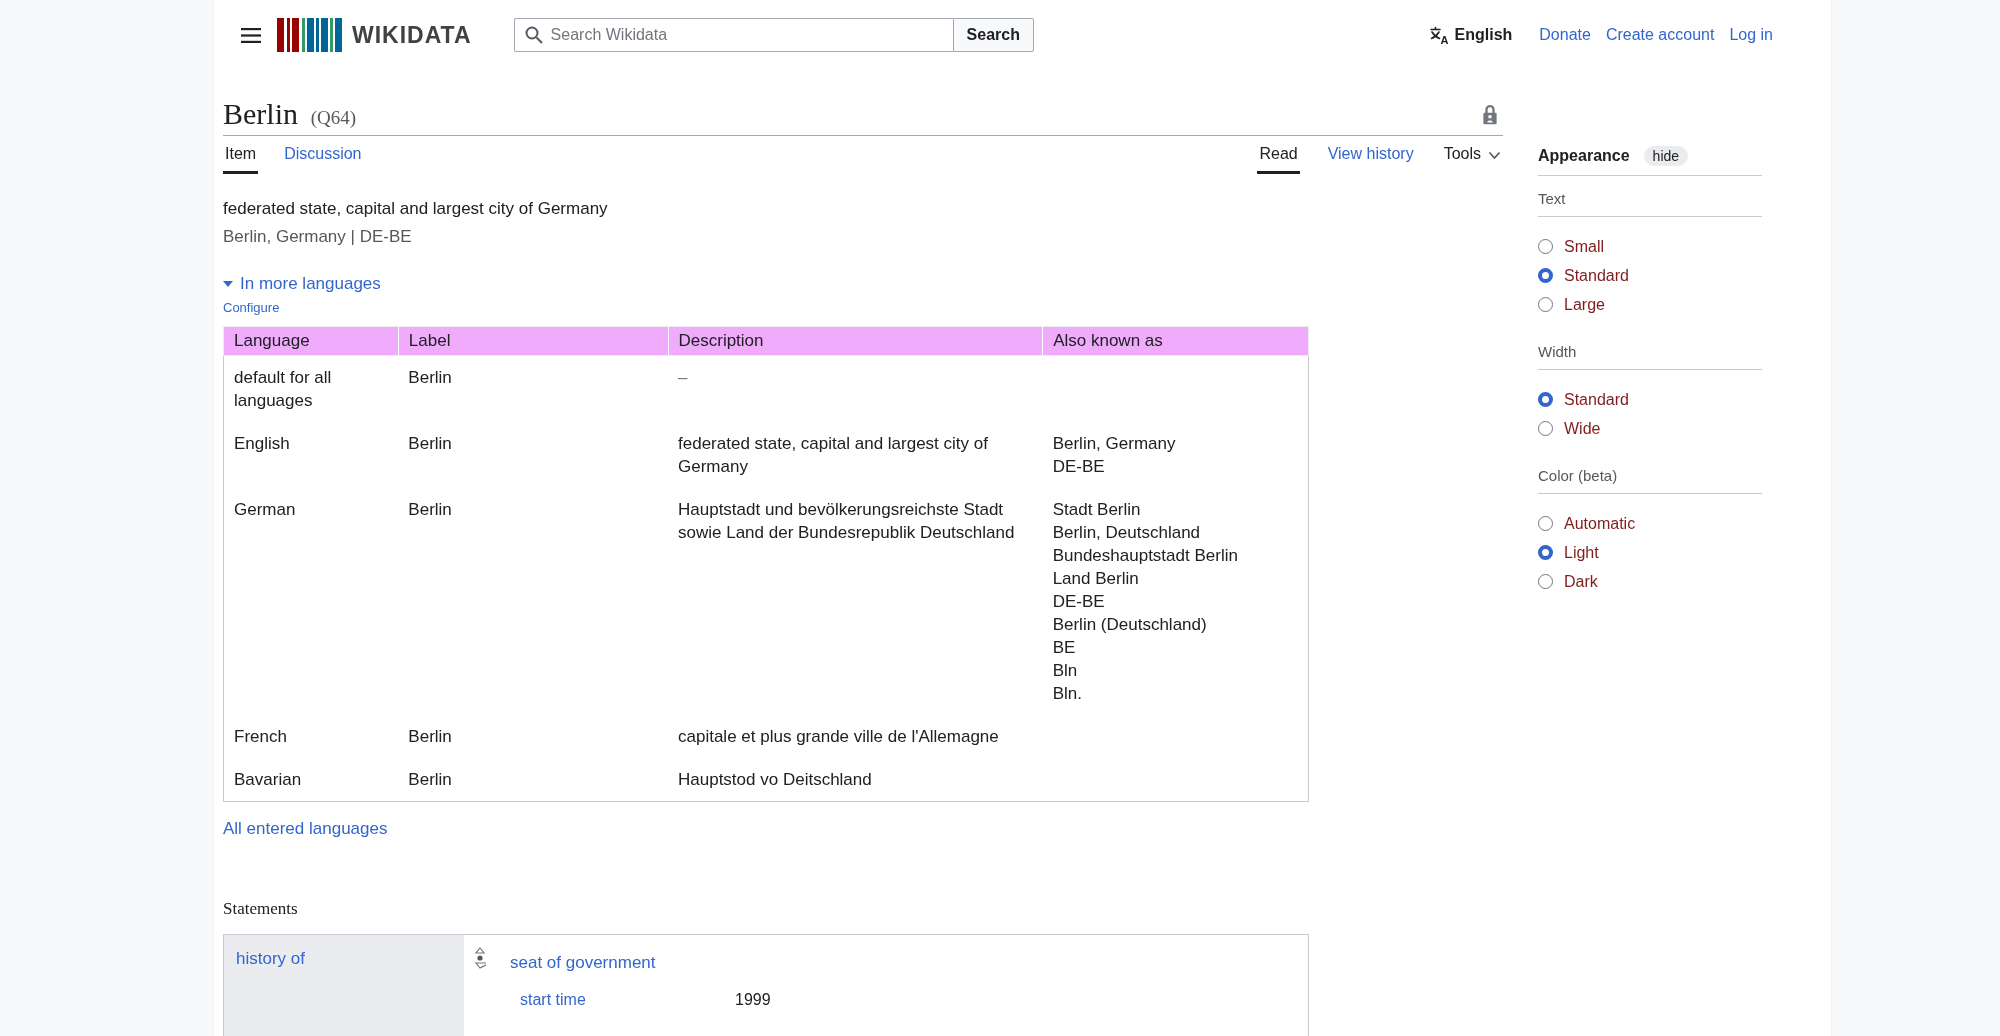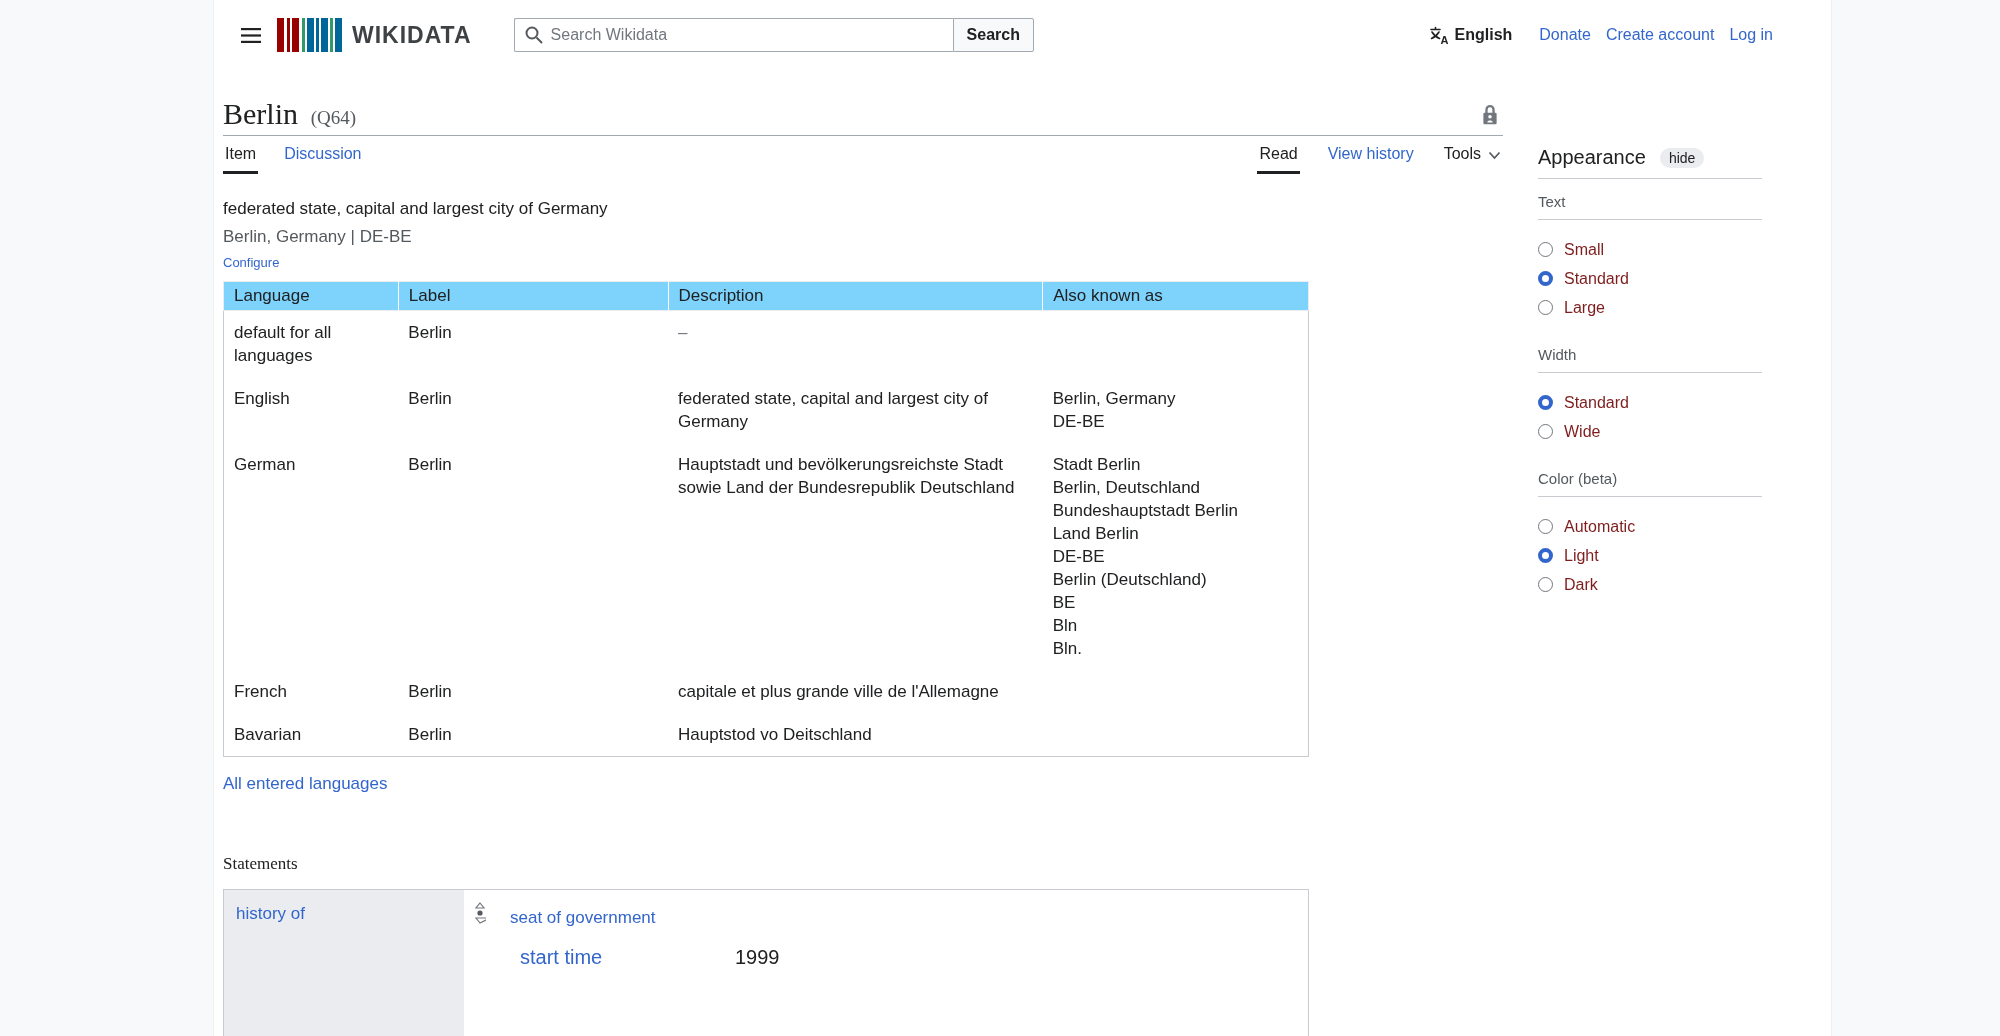--- a/index.html
+++ b/index.html
@@ -61,47 +61,47 @@
   .desc-line1 { font-size: 17px; color: #202122; line-height: 24px; }
   .desc-line2 { font-size: 17px; color: #54595d; line-height: 24px; margin-top: 4px; }
   
   .lang-toggle { margin-top: 25px; display: flex; align-items: center; font-size: 17px; cursor: pointer; }
   .tri-down { width: 0; height: 0; border-left: 5px solid transparent; border-right: 5px solid transparent;
     border-top: 6px solid #36c; margin-right: 7px; }
   .configure-link { display: inline-block; margin-top: 6px; font-size: 13px; }
   table.lang-table { margin-top: 9px; width: 1086px; border-collapse: collapse;
     border: 1px solid #c8ccd1; }
   table.lang-table th {
-    background: #7dd3fc; font-weight: 400; text-align: left; font-size: 17px;
+    background: #f0abfc; font-weight: 400; text-align: left; font-size: 17px;
     padding: 4px 10px; border: 1px solid #eaecf0; border-right: 1px solid #fff;
   }
   table.lang-table th:last-child { border-right: 1px solid #eaecf0; }
   table.lang-table td { vertical-align: top; padding: 10px 10px; font-size: 17px; line-height: 23px; }
   .col-language { width: 175px; } .col-label { width: 270px; } .col-desc { width: 375px; } .col-aka { width: 266px; }
   td.aliases { white-space: pre-line; }
   td .muted { color: #72777d; }
   .all-langs { display: inline-block; margin-top: 17px; font-size: 17px; }
   
   .stmt-heading { font-family: "Liberation Serif", "DejaVu Serif", serif; font-weight: 400;
     font-size: 17px; color: #202122; margin-top: 60px; }
   .stmt-group { margin-top: 15px; width: 1086px; border: 1px solid #c8ccd1; display: flex;
     min-height: 220px; }
   .stmt-prop { width: 240px; background: #eaecf0; padding: 14px 12px; flex: none; }
   .stmt-prop a { font-size: 17px; }
   .stmt-body { flex: 1; padding: 10px 14px 14px 10px; }
   .stmt-value-row { display: flex; align-items: flex-end; gap: 8px; }
   .rank-wrap { margin-top: 2px; margin-right: 16px; cursor: pointer; }
   .stmt-value-row a { font-size: 17px; line-height: 22px; }
-  .qual-row { margin-left: 46px; margin-top: 17px; display: flex; font-size: 20px; }
+  .qual-row { margin-left: 46px; margin-top: 17px; display: flex; font-size: 16px; }
   .qual-prop { width: 215px; flex: none; }
   .qual-value { color: #202122; }
   
   .sidebar { width: 224px; margin-left: 35px; padding-top: 76px; flex: none; font-size: 16px; }
   .appearance-header { display: flex; align-items: center; padding-bottom: 9px; border-bottom: 1px solid #c8ccd1; }
-  .appearance-title { font-size: 20px; font-weight: 400; color: #202122; }
+  .appearance-title { font-size: 16px; font-weight: 700; color: #202122; }
   .hide-btn { margin-left: 14px; background: #eaecf0; border: none; border-radius: 10px;
     font-size: 14px; color: #202122; padding: 2px 9px; font-family: inherit; cursor: pointer; }
   .side-section { margin-top: 14px; }
   .side-section + .side-section { margin-top: 24px; }
   .side-label { color: #54595d; font-size: 15px; padding-bottom: 9px; border-bottom: 1px solid #c8ccd1; }
   .options { margin-top: 15px; }
   .radio-row { display: flex; align-items: center; height: 29px; cursor: pointer; }
   .radio-circle { width: 15px; height: 15px; border-radius: 50%; border: 1.5px solid #72777d;
     background: #fff; display: inline-block; flex: none; }
   .radio-row.checked .radio-circle { border: 4.5px solid #36c; }
@@ -191,20 +191,24 @@
             </span>
           </span>
         </span>
       </div>
 
       <div class="desc">
         <div class="desc-line1">federated state, capital and largest city of Germany</div>
         <div class="desc-line2">Berlin, Germany | DE-BE</div>
       </div>
 
+      <div class="lang-toggle">
+        <span class="tri-down"></span>
+        <a>In more languages</a>
+      </div>
       <a class="configure-link">Configure</a>
 
       <table class="lang-table">
         <thead>
           <tr>
             <th class="col-language">Language</th>
             <th class="col-label">Label</th>
             <th class="col-desc">Description</th>
             <th class="col-aka">Also known as</th>
           </tr>

